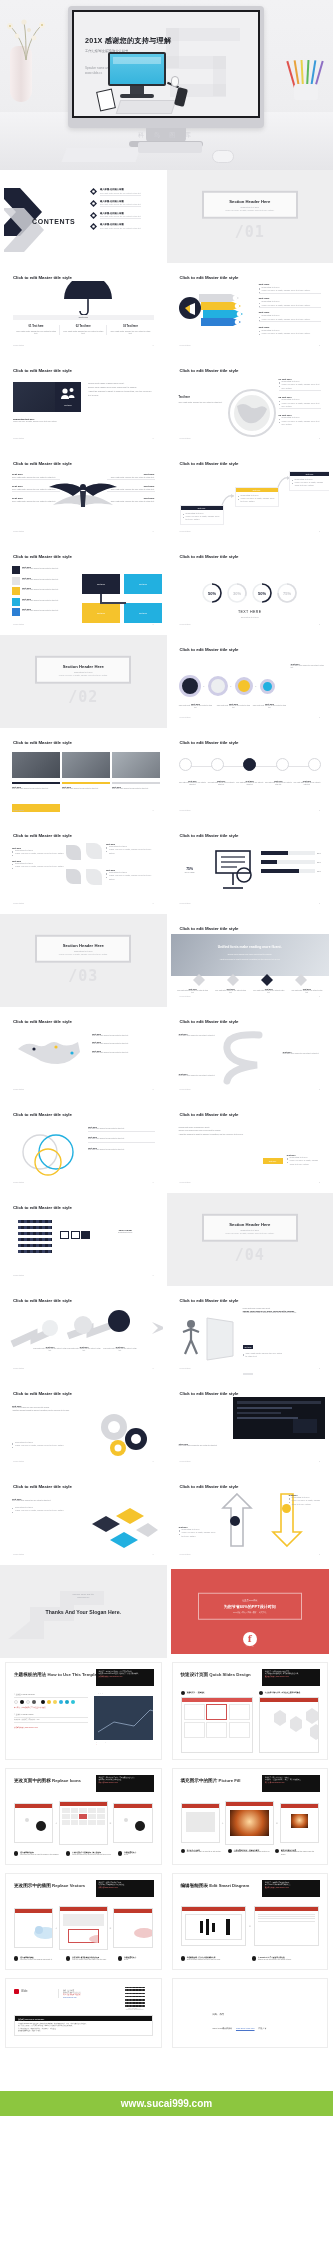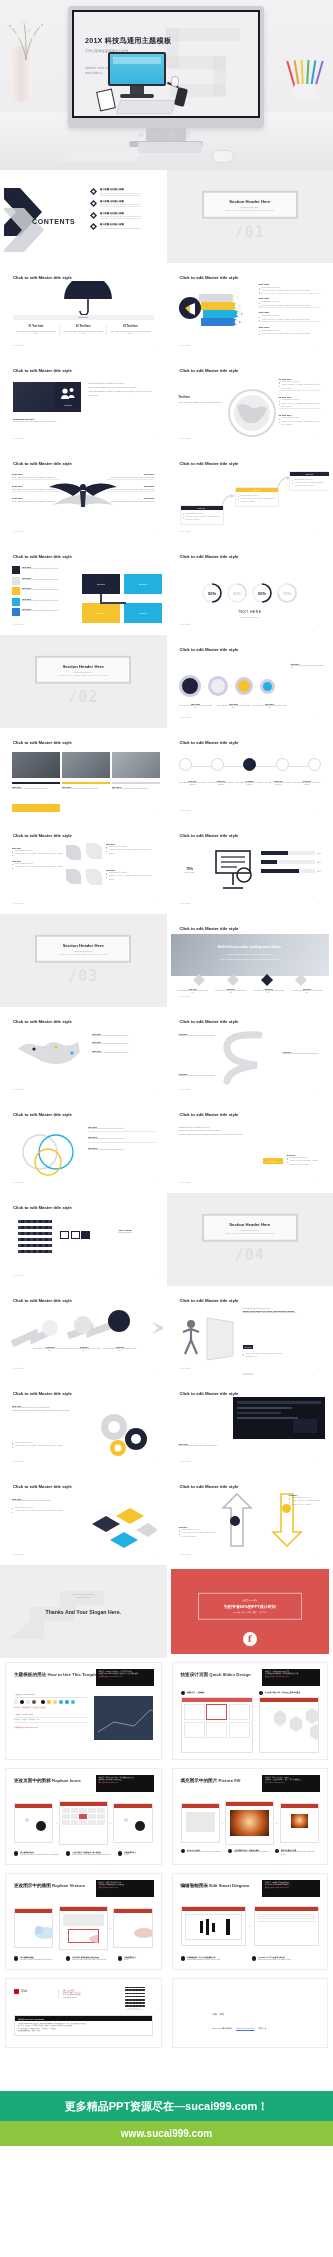--- a/index.html
+++ b/index.html
@@ -179,21 +179,21 @@
         <div class="swoosh sw1"></div>
           <div class="swoosh sw2"></div>
           <div class="swoosh sw3"></div>
         <div class="swoosh sw4"></div>
           <div class="swoosh sw5"></div>
       </div>
       <div class="mon-stand"></div>
         <div class="mon-base"></div>
     </div>
 
-    <div class="hero-title">201X 科技鸟通用主题模板</div>
+    <div class="hero-title">201X 感谢您的支持与理解</div>
     <div class="hero-sub">工作汇报/毕业答辩/商业计划书</div>
     <div class="hero-spk">Speaker name and title<br>www.slide.cc</div>
 
     <div class="disp"></div>
     <div class="disp-neck"></div>
       <div class="disp-base"></div>
     <div class="kbd"></div>
     <div class="note"></div>
     <div class="phone"></div>
     <div class="pen"></div>
@@ -1509,16 +1509,15 @@
             <span style="font-size:2px;color:#4a74c9;text-decoration:underline">www.SUCAI999.com</span>
             <span style="font-size:2px;color:#555">模板互享</span>
           </div>
         </div>
       </div>
     </div>
   </div>
 
   <div class="tailpad"></div>
 
-  <div class="banner1">更多精品PPT资源尽在—sucai999.com！</div>
   <div class="banner2">www.sucai999.com</div>
 
 </div>
 
 </body></html>

